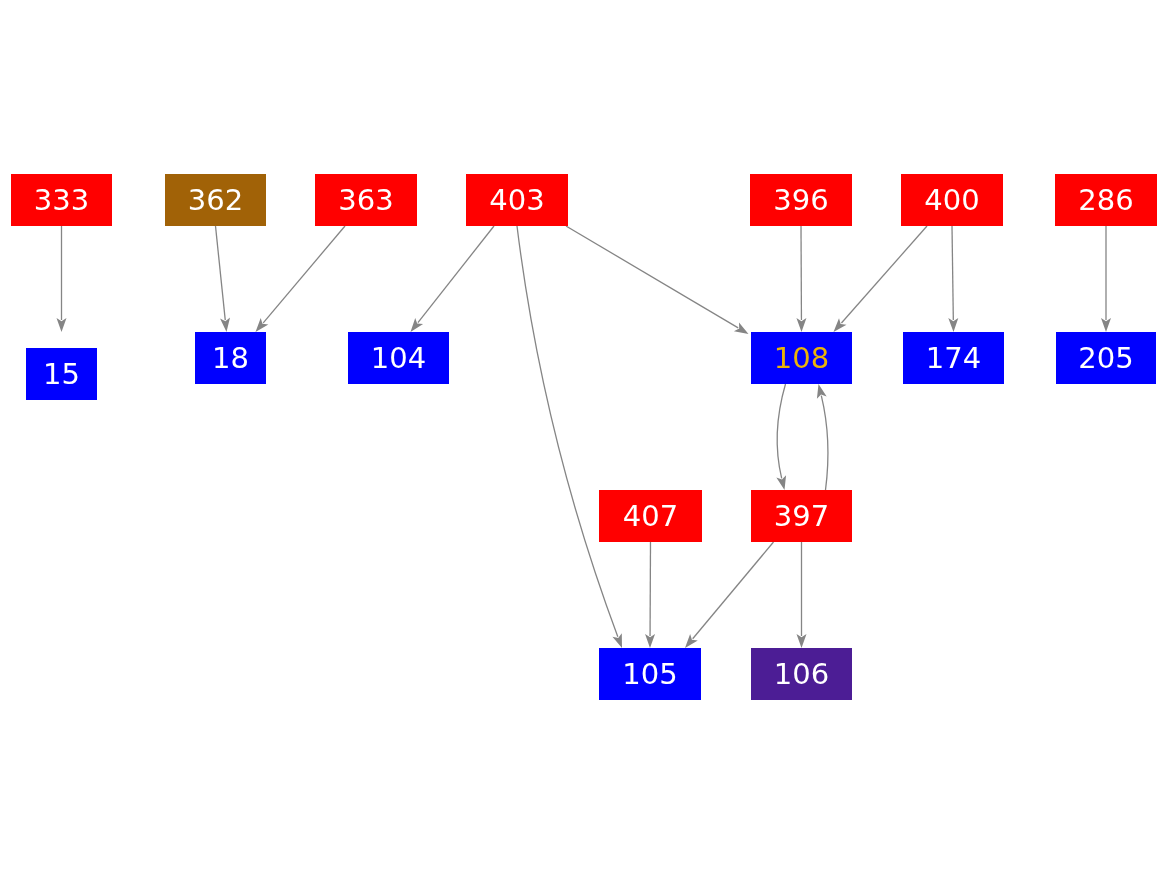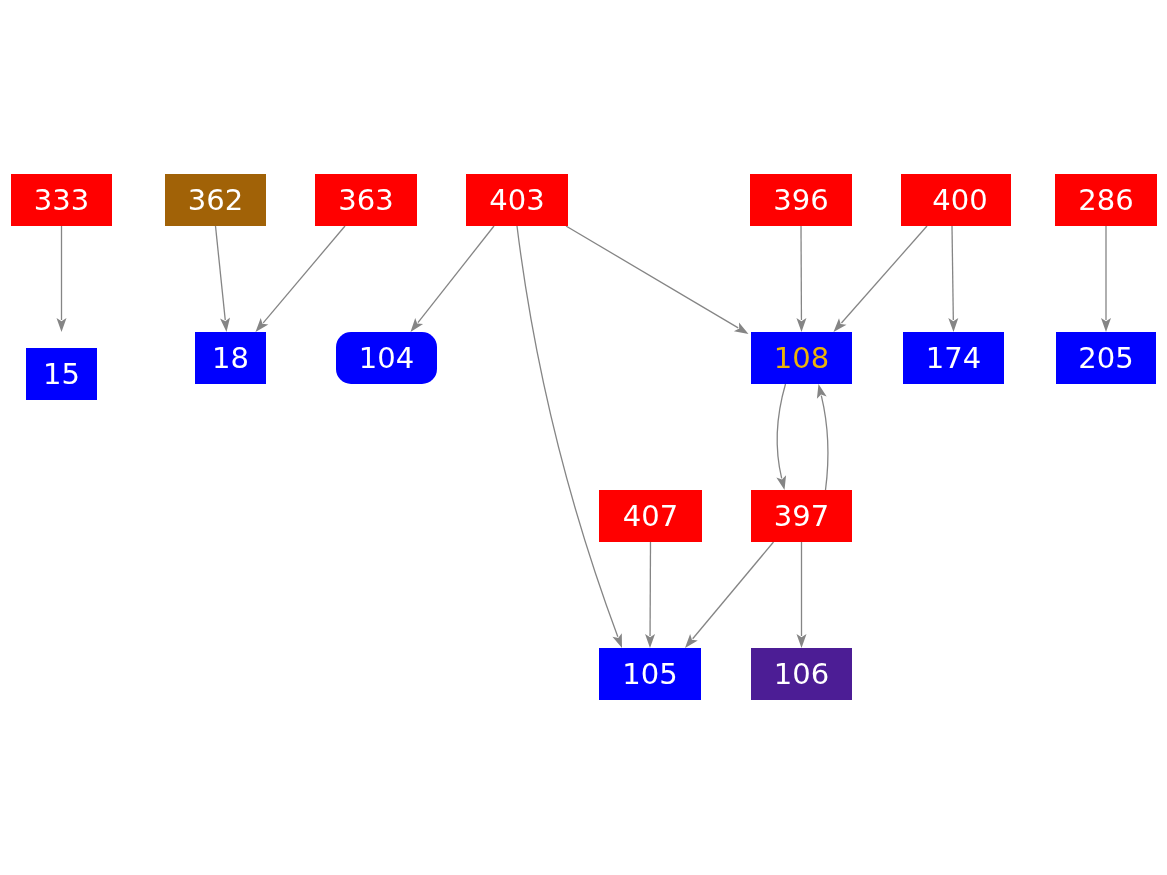--- a/index.html
+++ b/index.html
@@ -67,33 +67,33 @@
       </div>
       <div class="node" style="left: 315px; top: 174px; width: 102px; height: 52px; background: rgb(255, 0, 0); color: rgb(255, 255, 255);">
         <span>363</span>
       </div>
       <div class="node" style="left: 466px; top: 174px; width: 102px; height: 52px; background: rgb(255, 0, 0); color: rgb(255, 255, 255);">
         <span>403</span>
       </div>
       <div class="node" style="left: 750px; top: 174px; width: 102px; height: 52px; background: rgb(255, 0, 0); color: rgb(255, 255, 255);">
         <span>396</span>
       </div>
-      <div class="node" style="left: 901px; top: 174px; width: 102px; height: 52px; background: rgb(255, 0, 0); color: rgb(255, 255, 255); padding-left: 8px;">
+      <div class="node" style="left: 901px; top: 174px; width: 102px; height: 52px; background: rgb(255, 0, 0); color: rgb(255, 255, 255);">
         <span>400</span>
       </div>
       <div class="node" style="left: 1055px; top: 174px; width: 102px; height: 52px; background: rgb(255, 0, 0); color: rgb(255, 255, 255);">
         <span>286</span>
       </div>
       <div class="node" style="left: 26px; top: 348px; width: 71px; height: 52px; background: rgb(0, 0, 255); color: rgb(255, 255, 255);">
         <span>15</span>
       </div>
       <div class="node" style="left: 195px; top: 332px; width: 71px; height: 52px; background: rgb(0, 0, 255); color: rgb(255, 255, 255);">
         <span>18</span>
       </div>
-      <div class="node" style="left: 336px; top: 332px; width: 101px; height: 52px; background: rgb(0, 0, 255); color: rgb(255, 255, 255); border-radius: 15px;">
+      <div class="node" style="left: 348px; top: 332px; width: 101px; height: 52px; background: rgb(0, 0, 255); color: rgb(255, 255, 255);">
         <span>104</span>
       </div>
       <div class="node" style="left: 751px; top: 332px; width: 101px; height: 52px; background: rgb(0, 0, 255); color: #eab308;">
         <span>108</span>
       </div>
       <div class="node" style="left: 903px; top: 332px; width: 101px; height: 52px; background: rgb(0, 0, 255); color: rgb(255, 255, 255);">
         <span>174</span>
       </div>
       <div class="node" style="left: 1056px; top: 332px; width: 100px; height: 52px; background: rgb(0, 0, 255); color: rgb(255, 255, 255);">
         <span>205</span>

